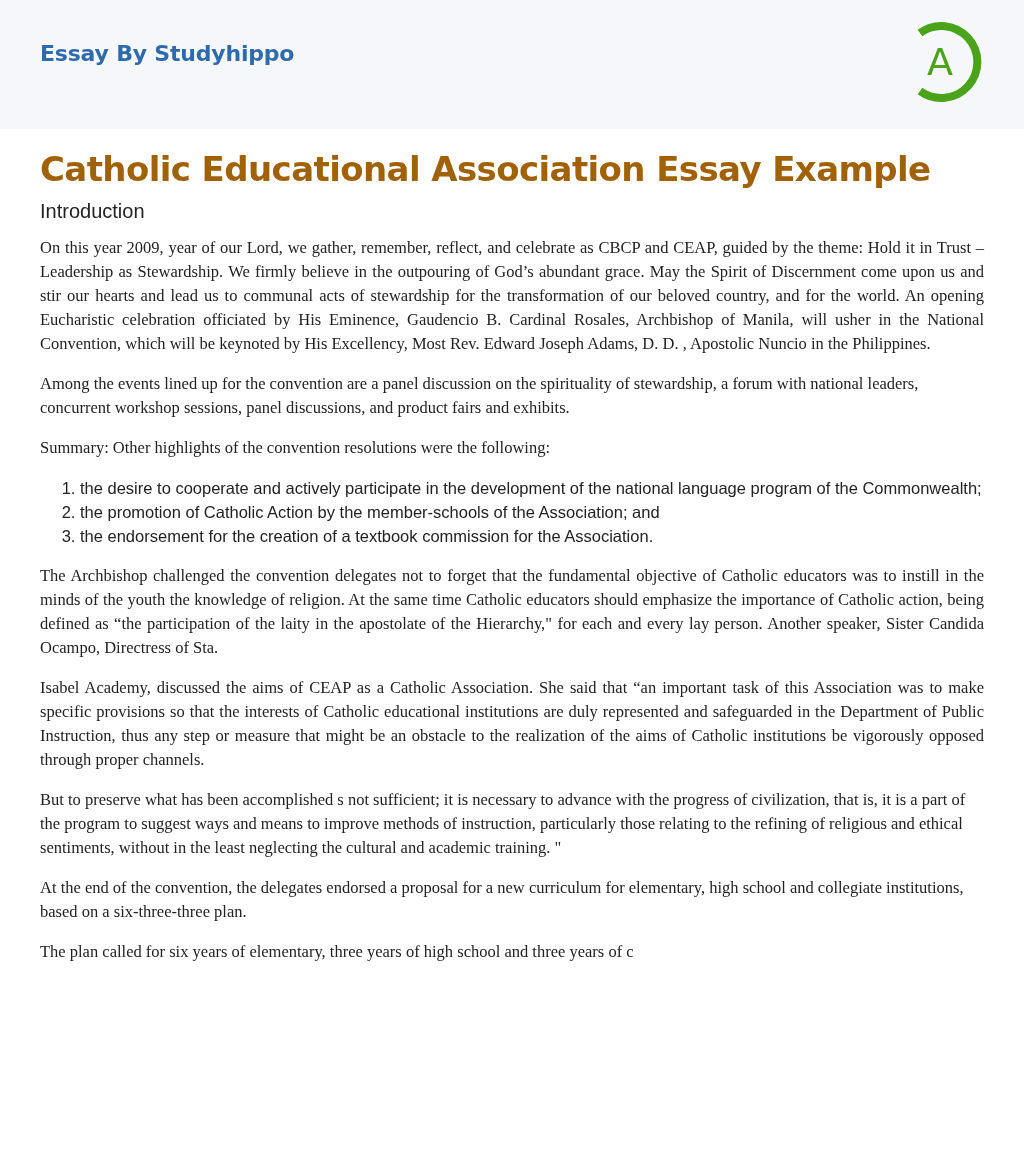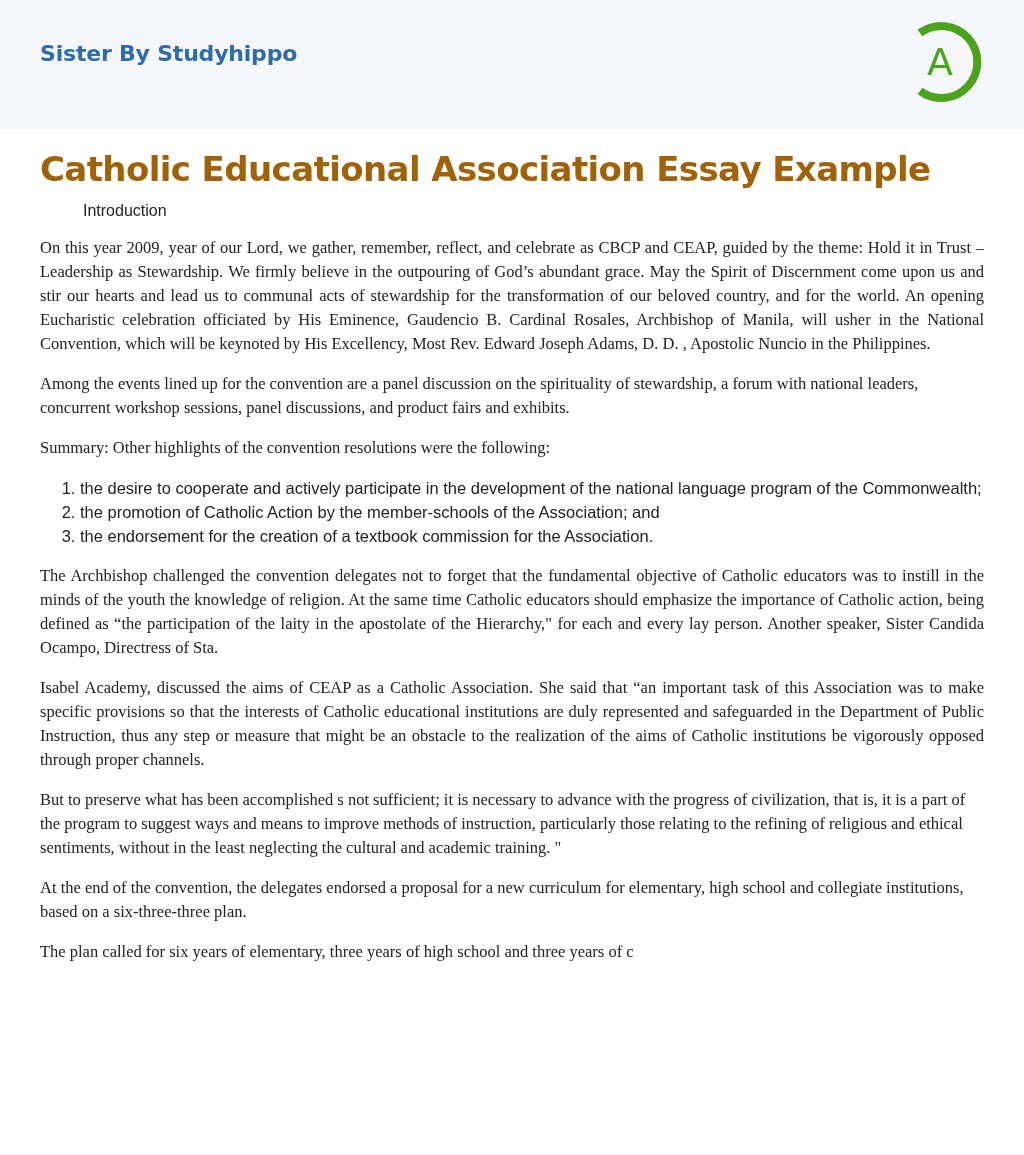--- a/index.html
+++ b/index.html
@@ -21,34 +21,34 @@
     .logo {
       position: absolute; left: 910px; top: 18px; width: 78px; height: 88px;
     }
     .main { padding: 0 40px; }
     h1 {
       margin-top: 18px;
       font-family: "DejaVu Sans", sans-serif; font-weight: bold;
       font-size: 34px; line-height: 44px; color: #a16207; letter-spacing: -0.6px;
     }
     .section-label {
-      margin-top: 8px; font-size: 16px; line-height: 24px; color: #222; margin-left: 43px;
+      margin-top: 8px; font-size: 20px; line-height: 24px; color: #222;
     }
     p {
       font-size: 16.5px; line-height: 24px; color: #222; margin-top: 16px; font-family: Liberation Serif, serif;
     }
     p.justify { text-align: justify; }
     ol { margin-top: 16px; padding-left: 40px; }
     ol li { font-size: 16.5px; line-height: 24px; color: #222; padding-left: 0; }
   </style>
 </head>
 <body>
 
 <div class="header">
-  <div class="brand">Sister By Studyhippo</div>
+  <div class="brand">Essay By Studyhippo</div>
   <div class="logo">
     <svg width="78" height="88" viewBox="0 0 78 88">
       <path d="M 10 15 A 36 36 0 1 1 10 73" fill="none" stroke="#4aa31a" stroke-width="8"></path>
       <text x="30" y="57" text-anchor="middle" font-family="DejaVu Sans, sans-serif" font-size="38" fill="#4aa31a">A</text>
     </svg>
   </div>
 </div>
 
 <div class="main">
   <h1>Catholic Educational Association Essay Example</h1>

